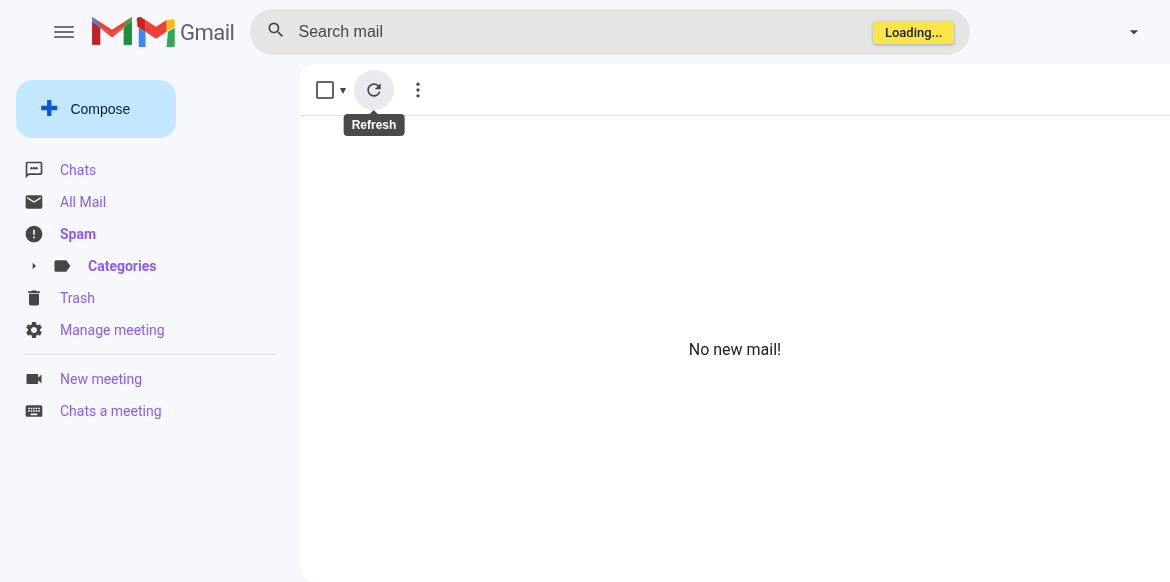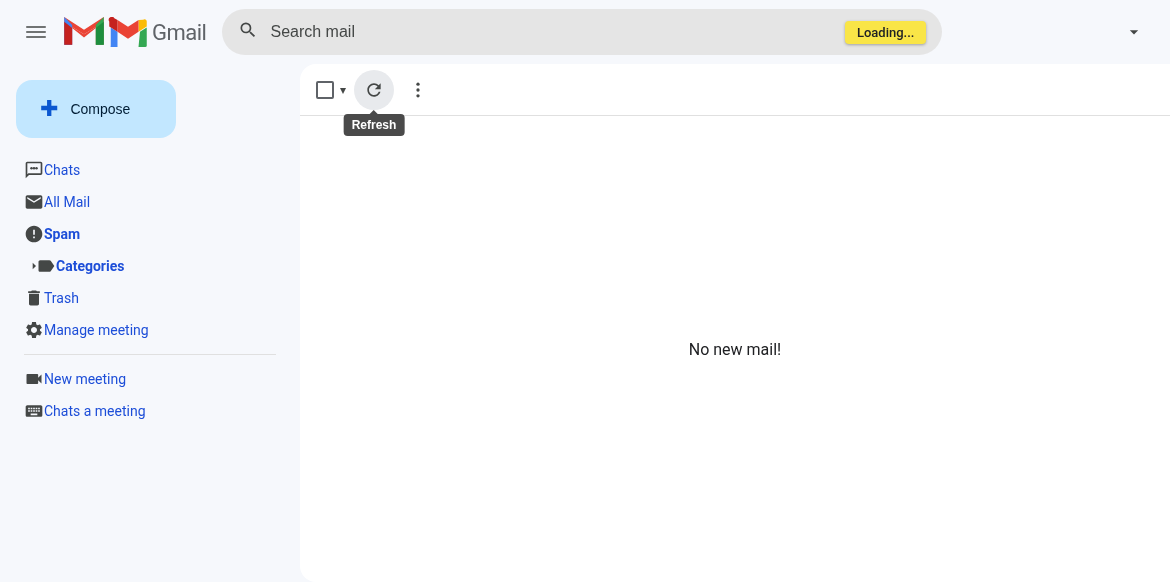--- a/index.html
+++ b/index.html
@@ -15,20 +15,21 @@
 
     
     .topbar {
       display: flex;
       align-items: center;
       background: #f6f8fc;
       height: 64px;
       padding: 0 16px;
       gap: 8px;
       flex-shrink: 0;
+      margin-left: 28px;
     }
     .hamburger-btn {
       width: 40px; height: 40px;
       border-radius: 50%;
       border: none;
       background: transparent;
       cursor: pointer;
       display: flex; align-items: center; justify-content: center;
     }
     .gmail-logo {
@@ -127,26 +128,27 @@
     }
     .compose-plus {
       font-size: 22px;
       color: #0b57d0;
       font-weight: 300;
     }
 
     .nav-item {
       display: flex;
       align-items: center;
+      gap: 16px;
       padding: 4px 16px 4px 24px;
       height: 32px;
       border-radius: 0 16px 16px 0;
       cursor: pointer;
       font-size: 14px;
-      color: #1d4ed8;
+      color: #8b5cf6;
       margin-right: 16px;
     }
     .nav-item.bold-label { font-weight: 700; }
     .nav-icon {
       font-size: 18px;
       color: #444746;
       width: 20px;
       display: flex; align-items: center; justify-content: center;
     }
     .nav-label { font-size: 14px; }

